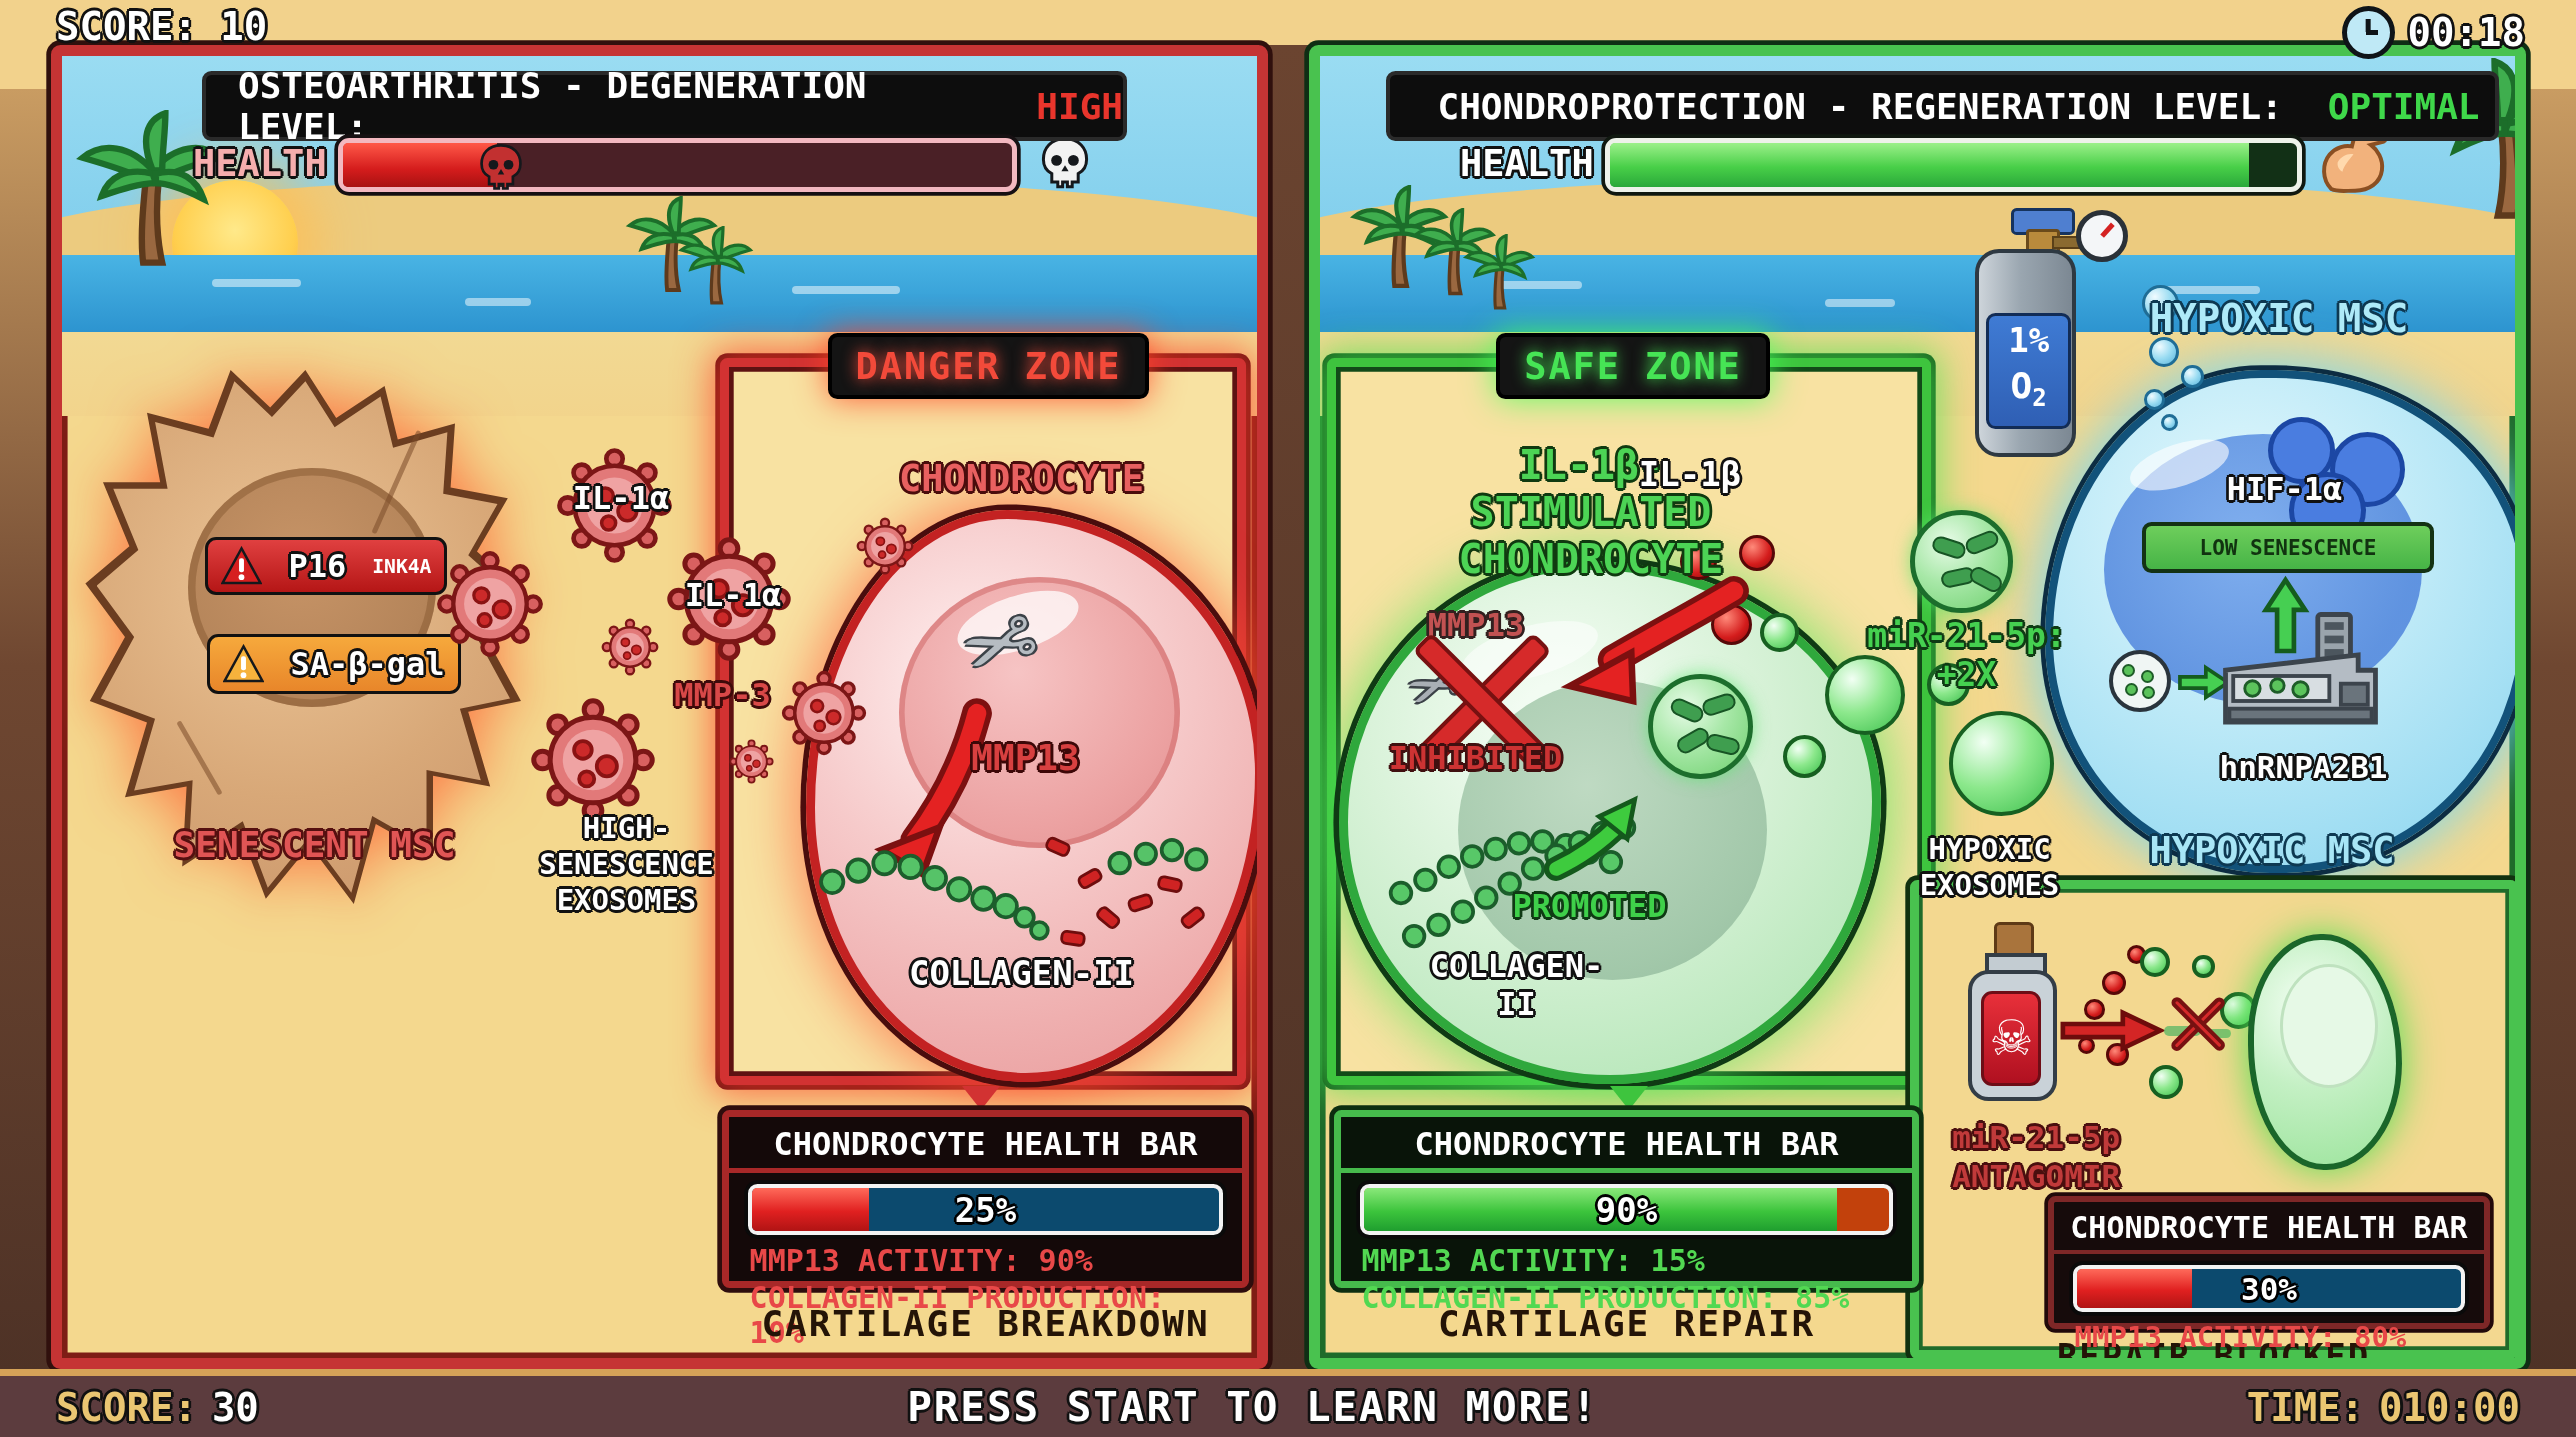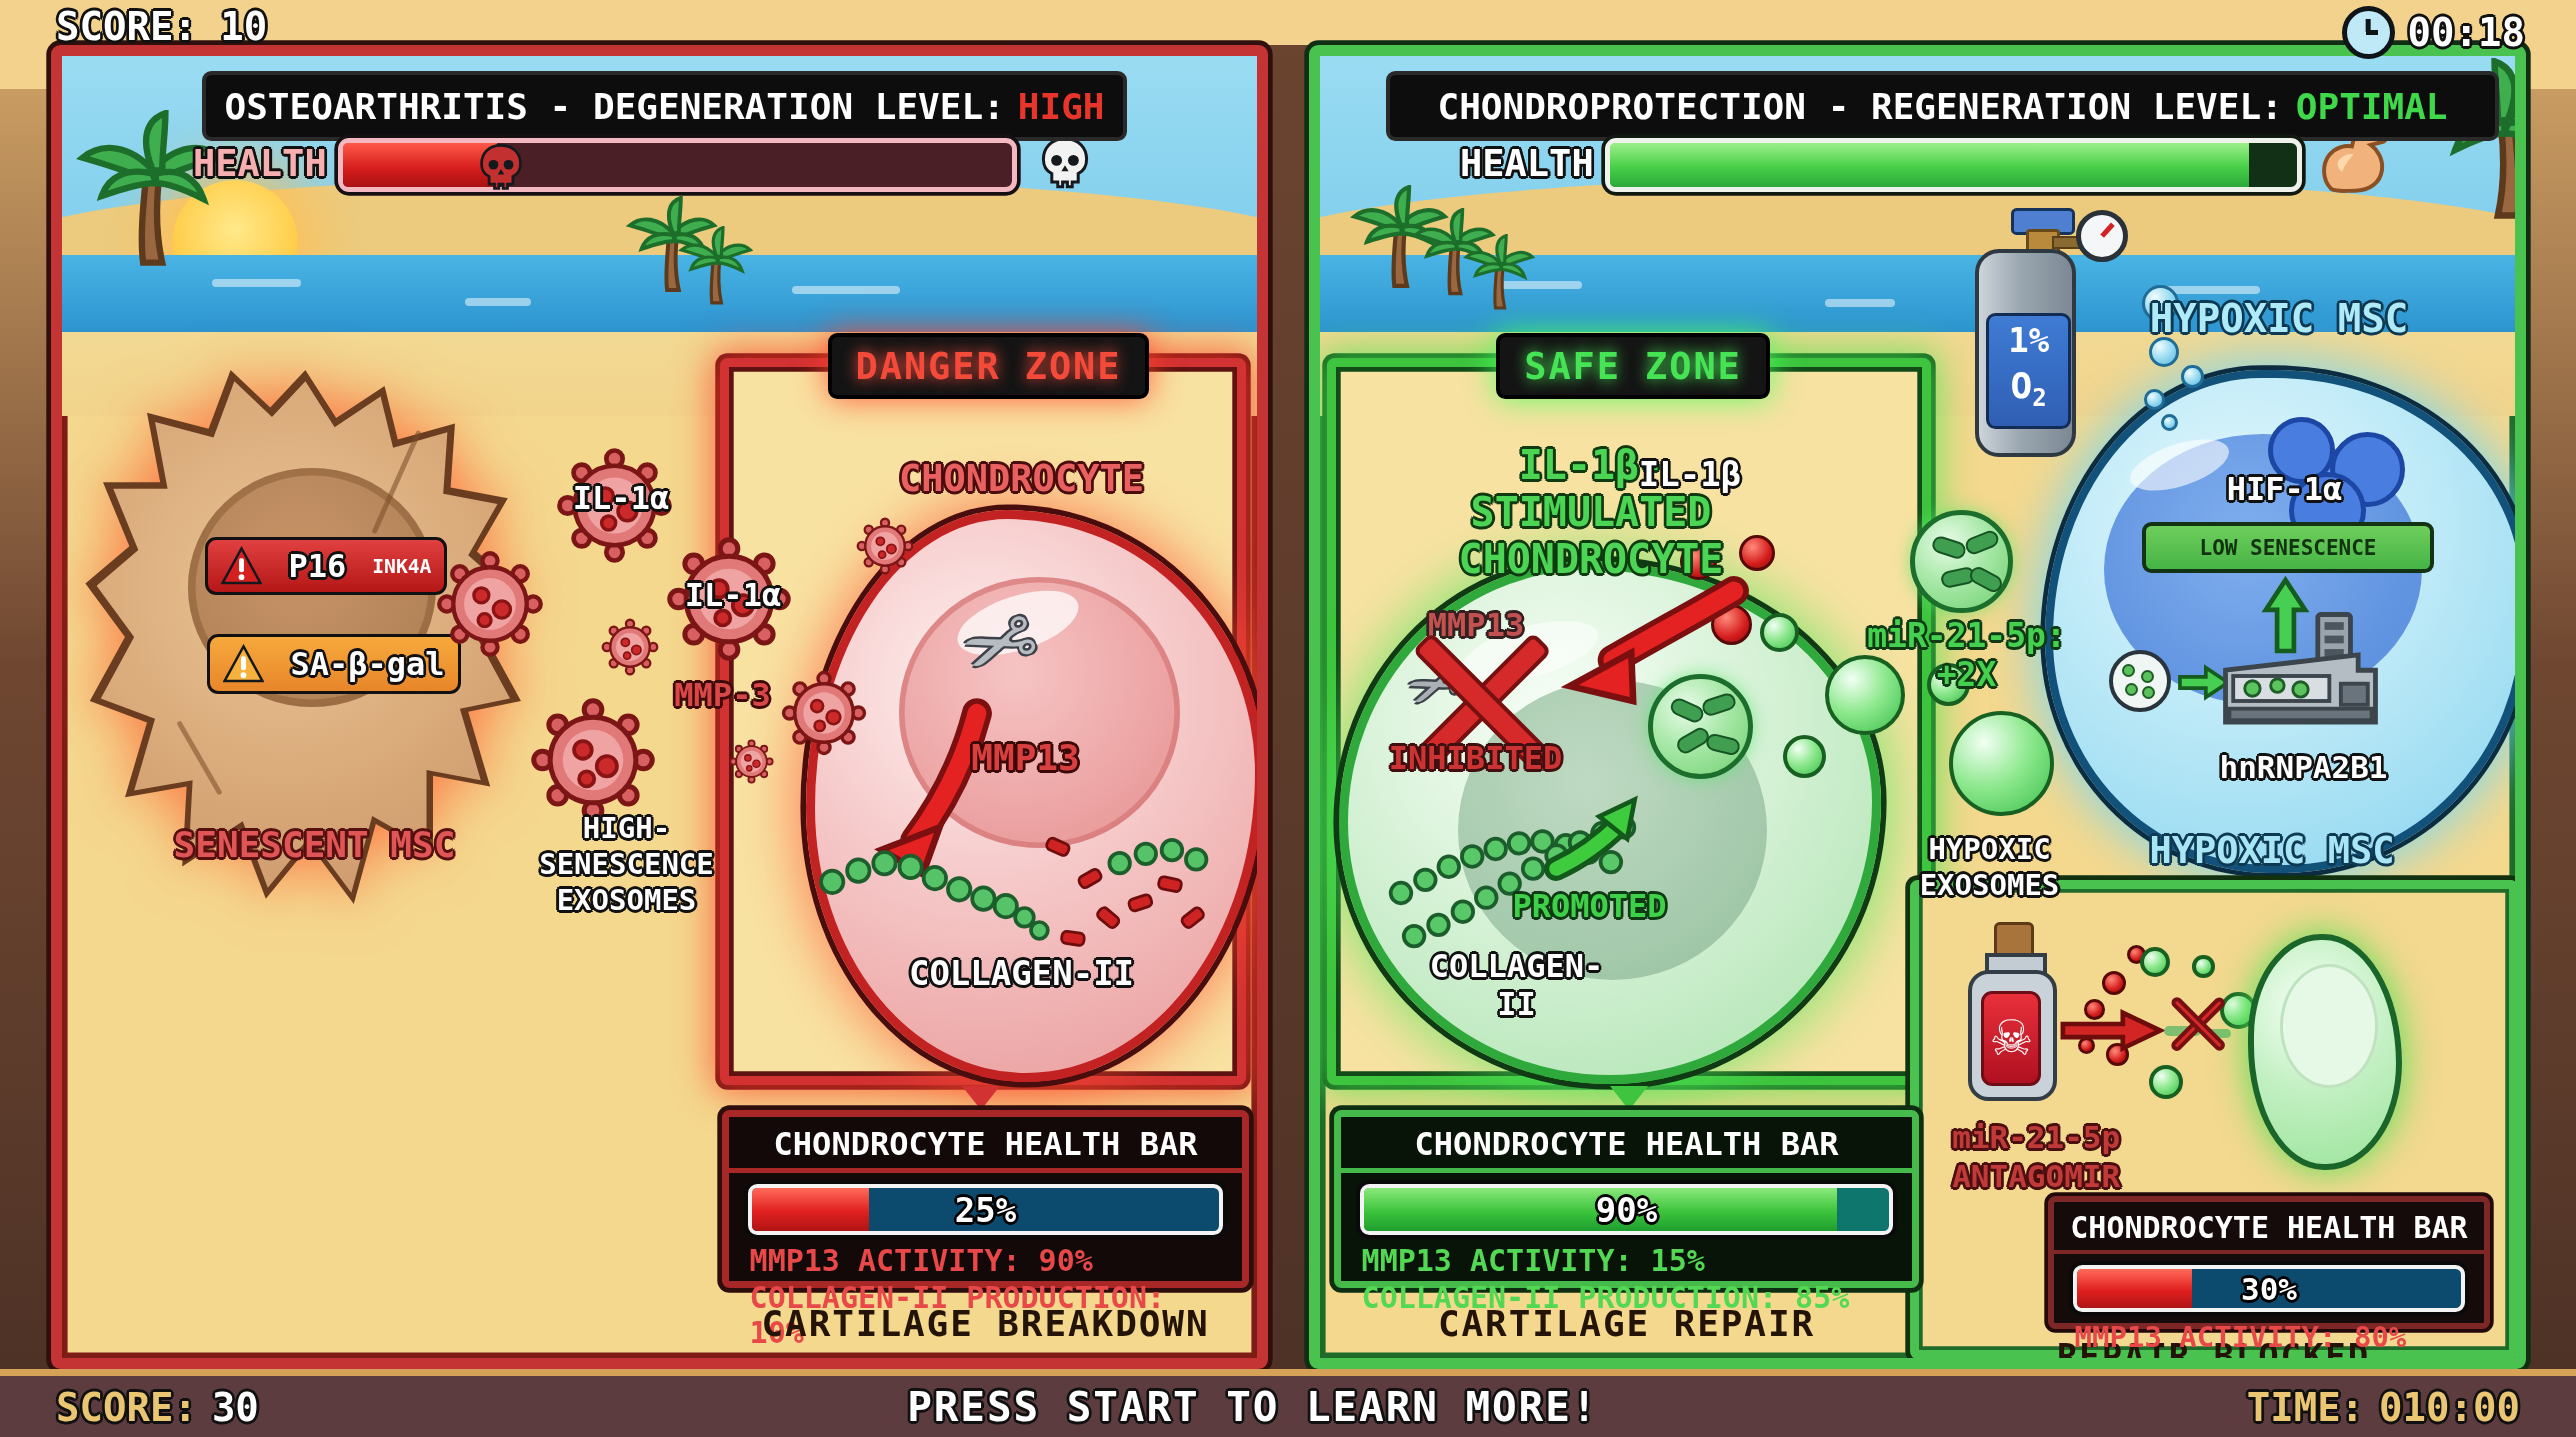--- a/index.html
+++ b/index.html
@@ -19,21 +19,21 @@
   .panel.rightp{left:1309px;border-color:#49c24f;box-shadow:0 0 0 4.7px #0f2e14,inset 0 0 0 5.6px #1f6b2a;}
   .sky{position:absolute;left:0;top:0;width:100%;height:201px;background:linear-gradient(#9adcf2,#7fcdec);}
   .island{position:absolute;left:-6%;top:120px;width:112%;height:150px;border-radius:50% 50% 0 0;background:#eccb7f;}
   .ocean{position:absolute;left:0;top:199px;width:100%;height:79px;background:linear-gradient(#49b4e4,#2c93cf);}
   .beachband{position:absolute;left:0;top:276px;width:100%;height:84px;background:linear-gradient(#f2d993,#f2d48c);}
   .sun{position:absolute;left:110px;top:124px;width:126px;height:126px;border-radius:50%;
       background:radial-gradient(circle at 50% 40%,#ffe98a,#ffcf4e 60%,#f9a93b);box-shadow:0 0 51px 20.6px rgba(255,190,80,.75);}
   .streak{position:absolute;height:8.4px;border-radius:4.7px;background:rgba(255,255,255,.5);}
   
   .tbar{position:absolute;background:#0d0d0d;border:4.7px solid #2a2a2a;border-radius:9.4px;display:flex;align-items:center;justify-content:center;gap:13px;z-index:4;}
-  .tbar span{font-size:36px;color:#fff;}
+  .tbar span{font-size:36px;color:#fff;margin-left:32px;}
   
   .hlabel{position:absolute;font-size:37px;z-index:4;}
   .hbar{position:absolute;border:5.6px solid;border-radius:11.2px;overflow:visible;z-index:4;box-sizing:border-box;}
   .hbar .fill{height:100%;border-radius:4.7px 0 0 4.7px;}
   .hbar.red{border-color:#f3b8c0;background:#4a2026;box-shadow:0 0 0 3.7px #161012;}
   .hbar.red .fill{background:linear-gradient(#ff5848,#d41c1c 60%,#a81212);}
   .hbar.grn{border-color:#eef2ea;background:#123016;box-shadow:0 0 0 3.7px #101810;}
   .hbar.grn .fill{background:linear-gradient(#9cf08a,#48cf48 55%,#2aa83a);}
   
   .zonebox{position:absolute;border:9.4px solid;border-radius:7.5px;background:#f8e2a2;box-sizing:border-box;z-index:2;}
@@ -75,21 +75,21 @@
   .stats{position:absolute;border-radius:7.5px;box-sizing:border-box;z-index:6;}
   .stats.reds{background:#140909;border:7.5px solid #a82828;box-shadow:0 0 0 4.7px #2e0d0d;}
   .stats.grns{background:#091409;border:7.5px solid #46bb4c;box-shadow:0 0 0 4.7px #0d2e10;}
   .stats.dreds{background:#160b0b;border:6.6px solid #7e2727;box-shadow:0 0 0 3.7px #220a0a;}
   .shead{color:#fff;text-align:center;padding:7.5px 0 5.6px;}
   .reds .shead{border-bottom:5.6px solid #a82828;font-size:32px;}
   .grns .shead{border-bottom:5.6px solid #46bb4c;font-size:32px;}
   .dreds .shead{border-bottom:4.7px solid #7e2727;font-size:30px;}
   .sbar{position:relative;margin:11.2px 19px 7.5px;height:43px;border:4.7px solid #f3f3f3;border-radius:9.4px;box-shadow:0 0 0 3.7px #0a0a0a;}
   .reds .sbar,.dreds .sbar{background:#0c4a6e;}
-  .grns .sbar{background:#0f766e;}
+  .grns .sbar{background:#c2410c;}
   .sfill{height:100%;border-radius:4.7px 0 0 4.7px;}
   .sfill.r{background:linear-gradient(#ff6a5a,#e02020 55%,#b01414);}
   .sfill.g{background:linear-gradient(#8ae87a,#3cc43c 55%,#1f9e2f);}
   .spct{position:absolute;left:0;top:1.9px;width:100%;text-align:center;color:#fff;font-size:34px;--o:#000;}
   .sline{font-size:30px;margin:1.9px 20.6px;}
   .reds .sline,.dreds .sline{color:#e84848;}
   .grns .sline{color:#52d852;}
   .caption{position:absolute;color:#241407;font-size:36px;letter-spacing:1.9px;text-align:center;z-index:6;}
   .conn{position:absolute;width:0;height:0;border-left:19px solid transparent;border-right:19px solid transparent;z-index:6;}
   

